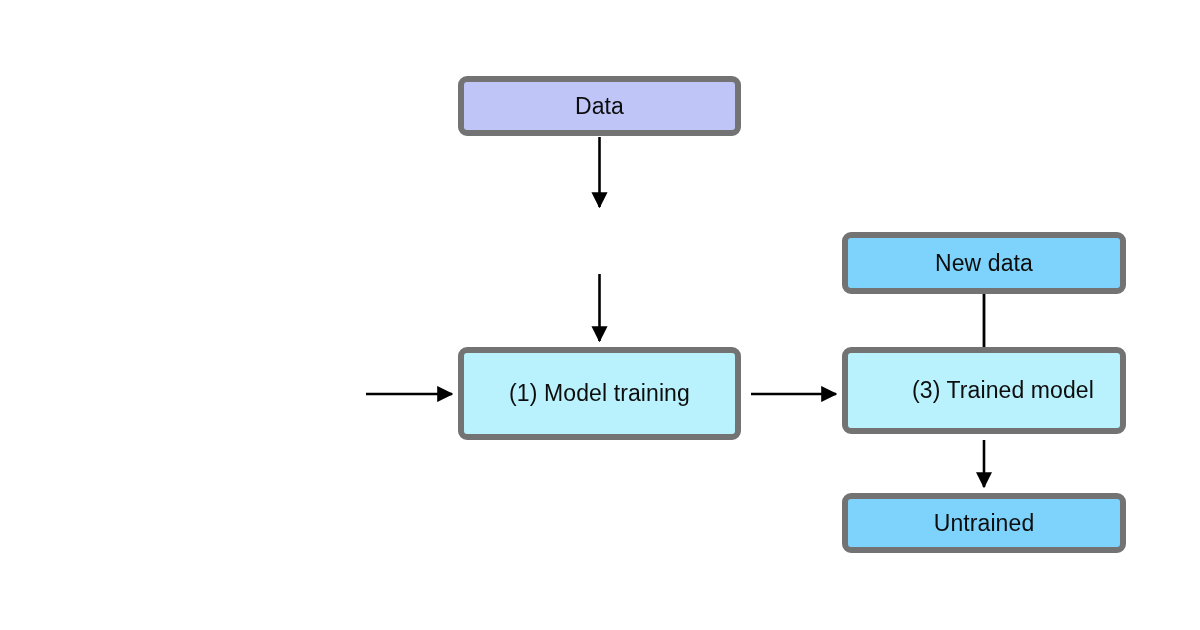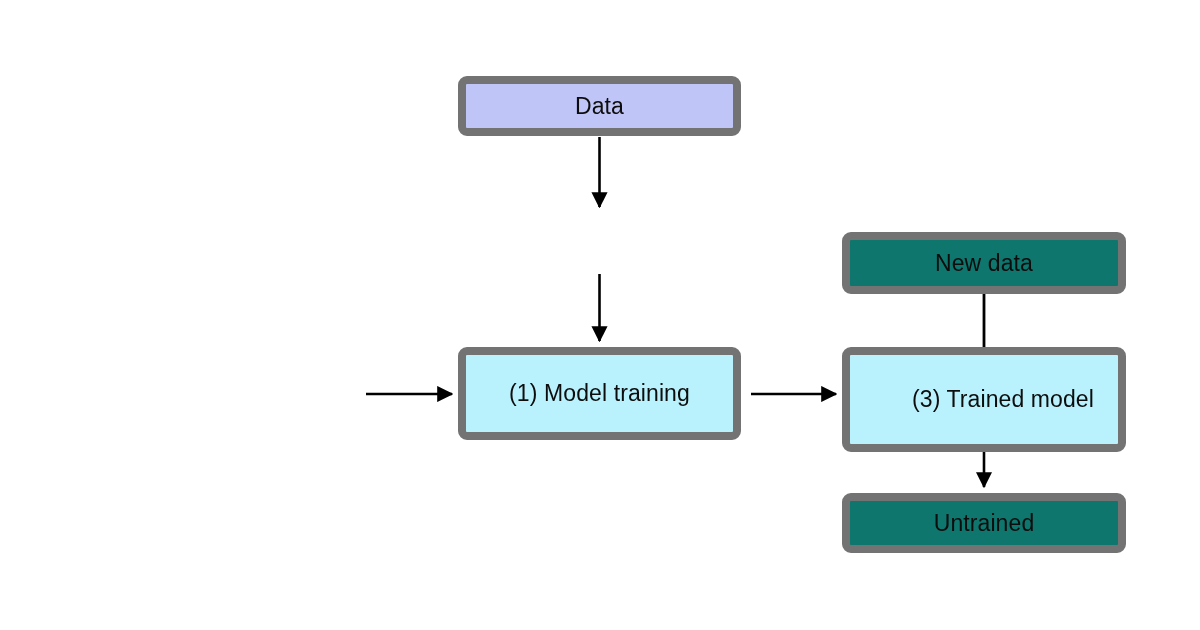--- a/index.html
+++ b/index.html
@@ -23,38 +23,38 @@
     position: absolute;
     left: 0;
     top: 0;
     width: 1200px;
     height: 630px;
     pointer-events: none;
   }
   .node {
     position: absolute;
     box-sizing: border-box;
-    border: 8px solid #737373;
+    border: 6px solid #737373;
     border-radius: 9px;
     display: flex;
     align-items: center;
     justify-content: center;
     text-align: center;
   }
   .node-label {
     font-size: 23px;
     color: #0d0d0d;
     letter-spacing: 0.1px;
     line-height: 1.15;
     white-space: nowrap;
     font-weight: 400;
   }
   .fill-purple { background: #bfc5f7; }
   .fill-cyan   { background: #b9f2fd; }
-  .fill-lime   { background: #0f766e; }
+  .fill-lime   { background: #7dd3fc; }
 </style>
 </head>
 <body>
 
 <div id="canvas">
 
   <svg id="edge-layer" viewBox="0 0 1200 630" width="1200" height="630" xmlns="http://www.w3.org/2000/svg">
     <defs>
       <marker id="arrow" viewBox="0 0 10 10" refX="9.2" refY="5" markerWidth="6.2" markerHeight="6.2" orient="auto-start-reverse">
         <path d="M 0 0 L 10 5 L 0 10 z" fill="#000000"></path>
@@ -77,21 +77,21 @@
   <div class="node fill-purple" style="left:458px; top:76px; width:283px; height:60px;">
     <span class="node-label">Data</span>
   </div>
 
 
 
   <div class="node fill-cyan" style="left:458px; top:347px; width:283px; height:93px;">
     <span class="node-label">(1) Model training</span>
   </div>
 
-  <div class="node fill-cyan" style="left:842px; top:347px; width:284px; height:105px;padding-left:38px;">
+  <div class="node fill-cyan" style="left:842px; top:347px; width:284px; height:87px;padding-left:38px;">
     <span class="node-label">(3) Trained model</span>
   </div>
 
   <div class="node fill-lime" style="left:842px; top:232px; width:284px; height:62px;">
     <span class="node-label">New data</span>
   </div>
 
   <div class="node fill-lime" style="left:842px; top:493px; width:284px; height:60px;">
     <span class="node-label">Untrained</span>
   </div>

